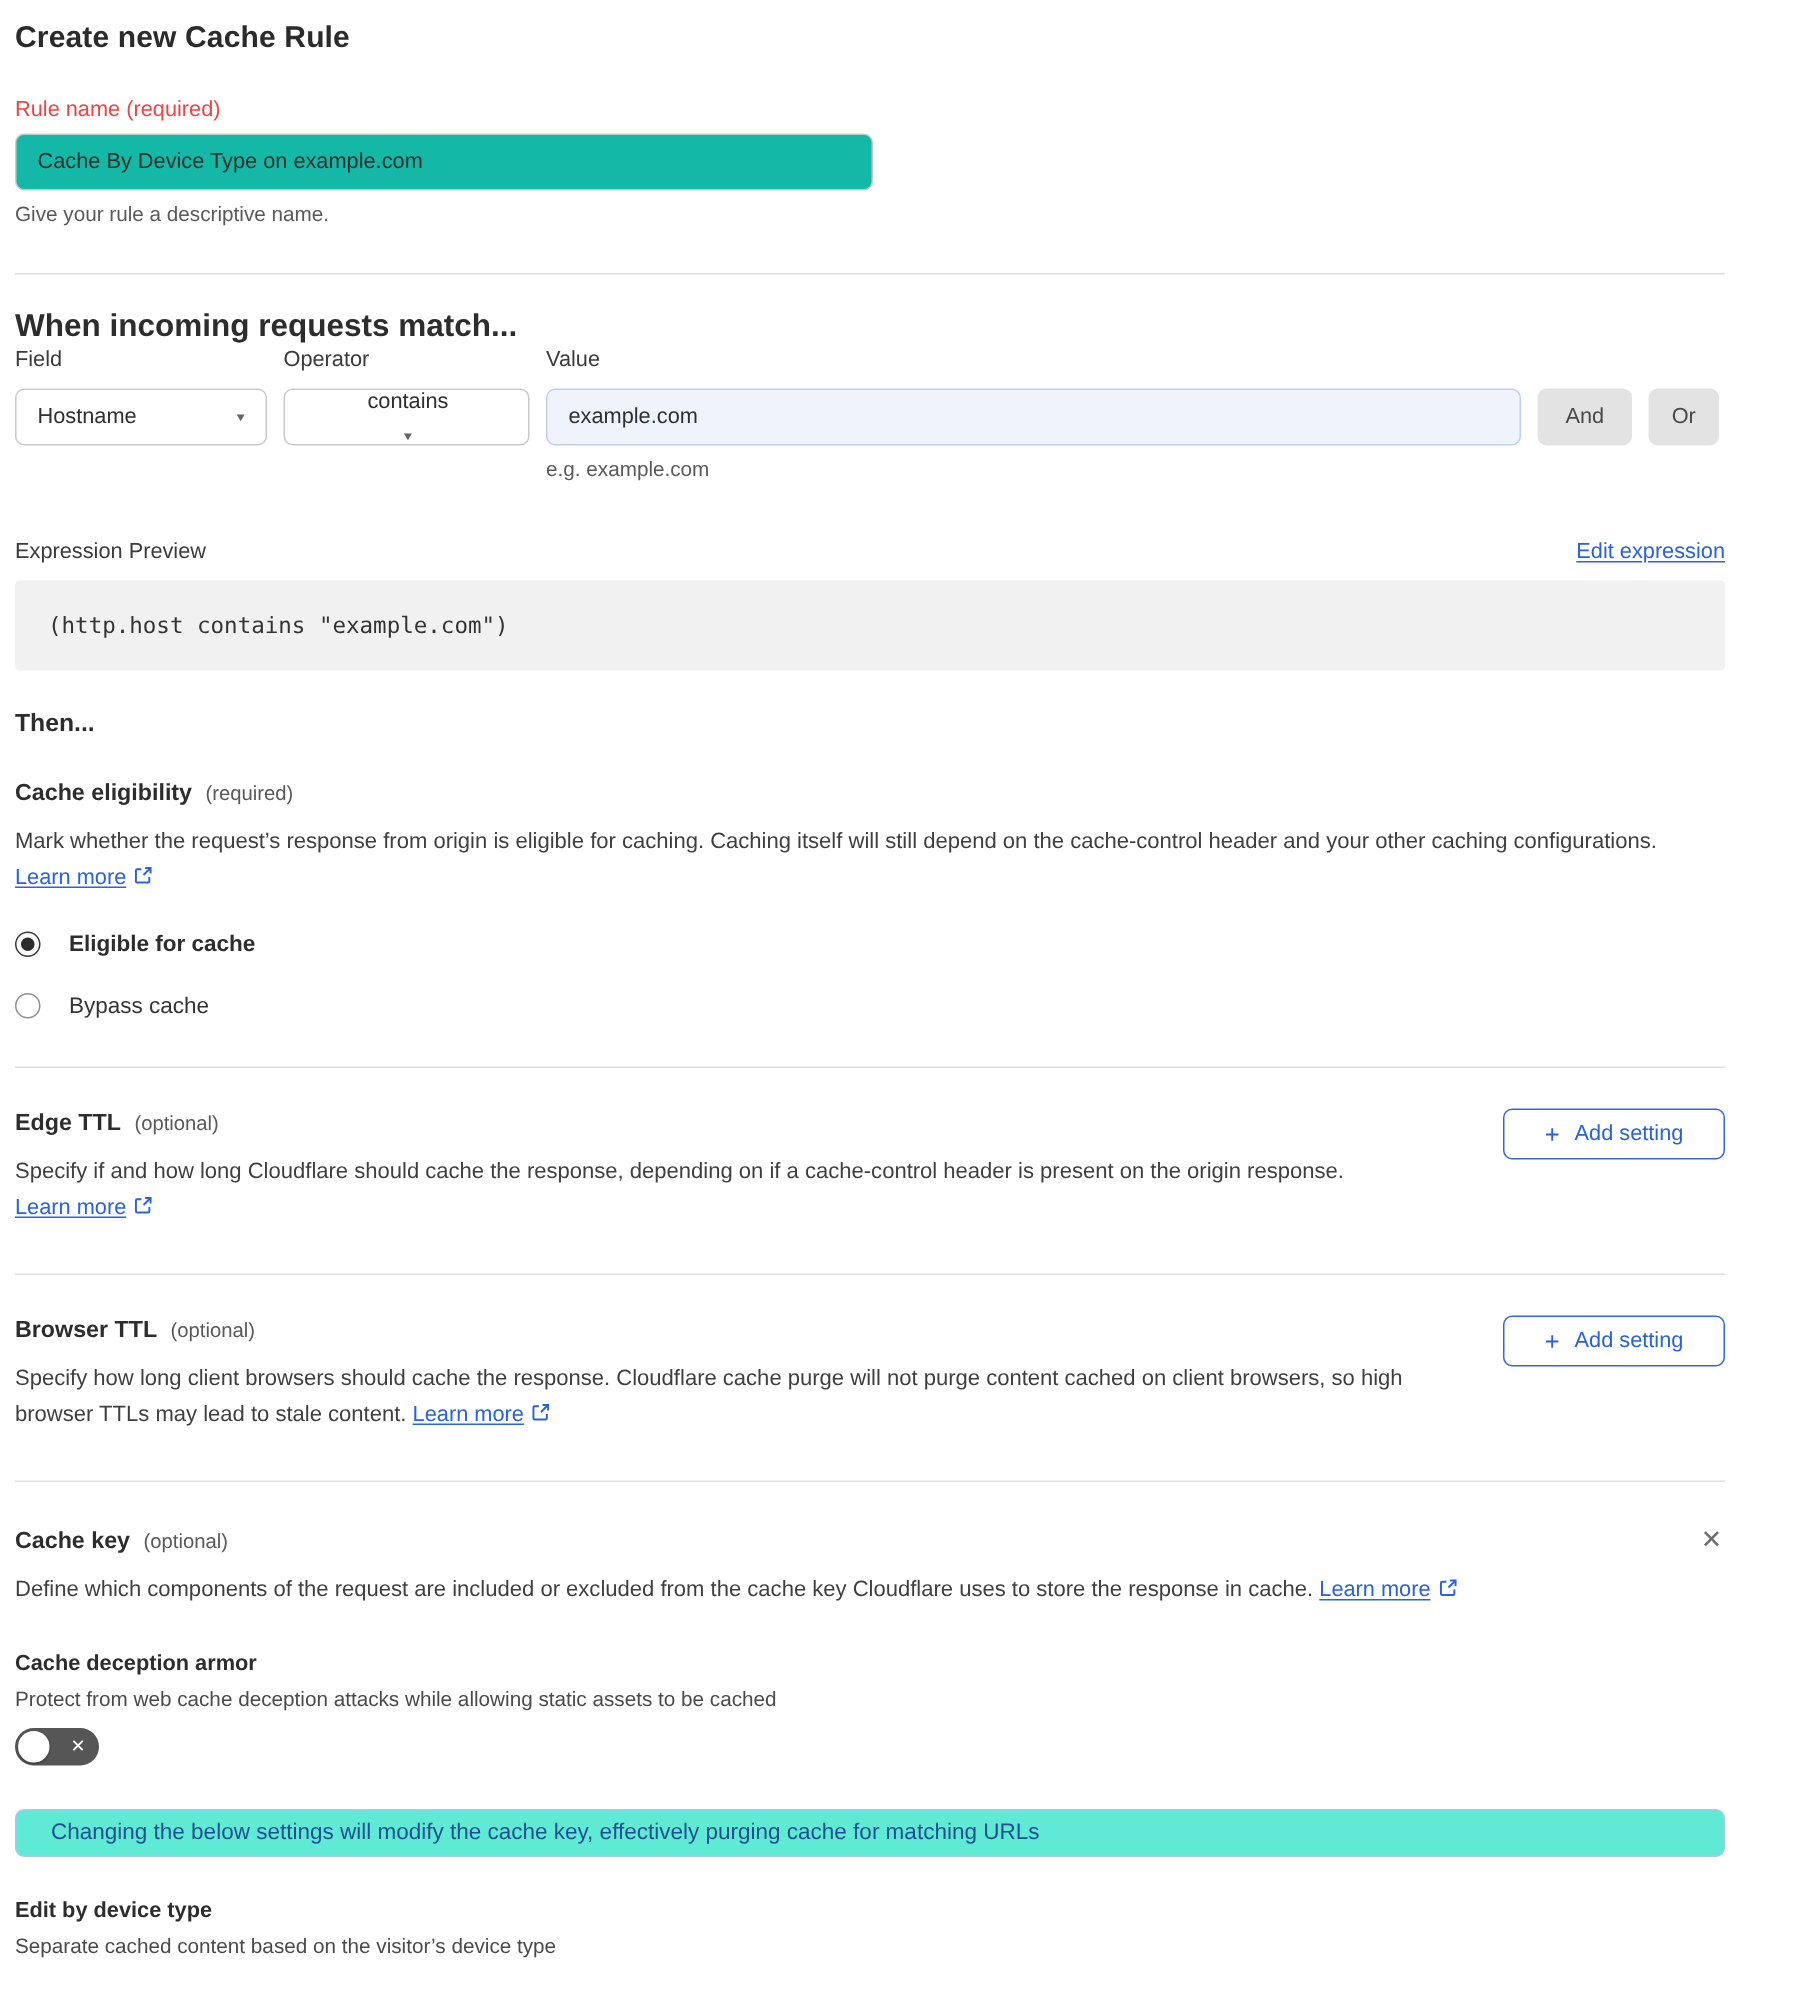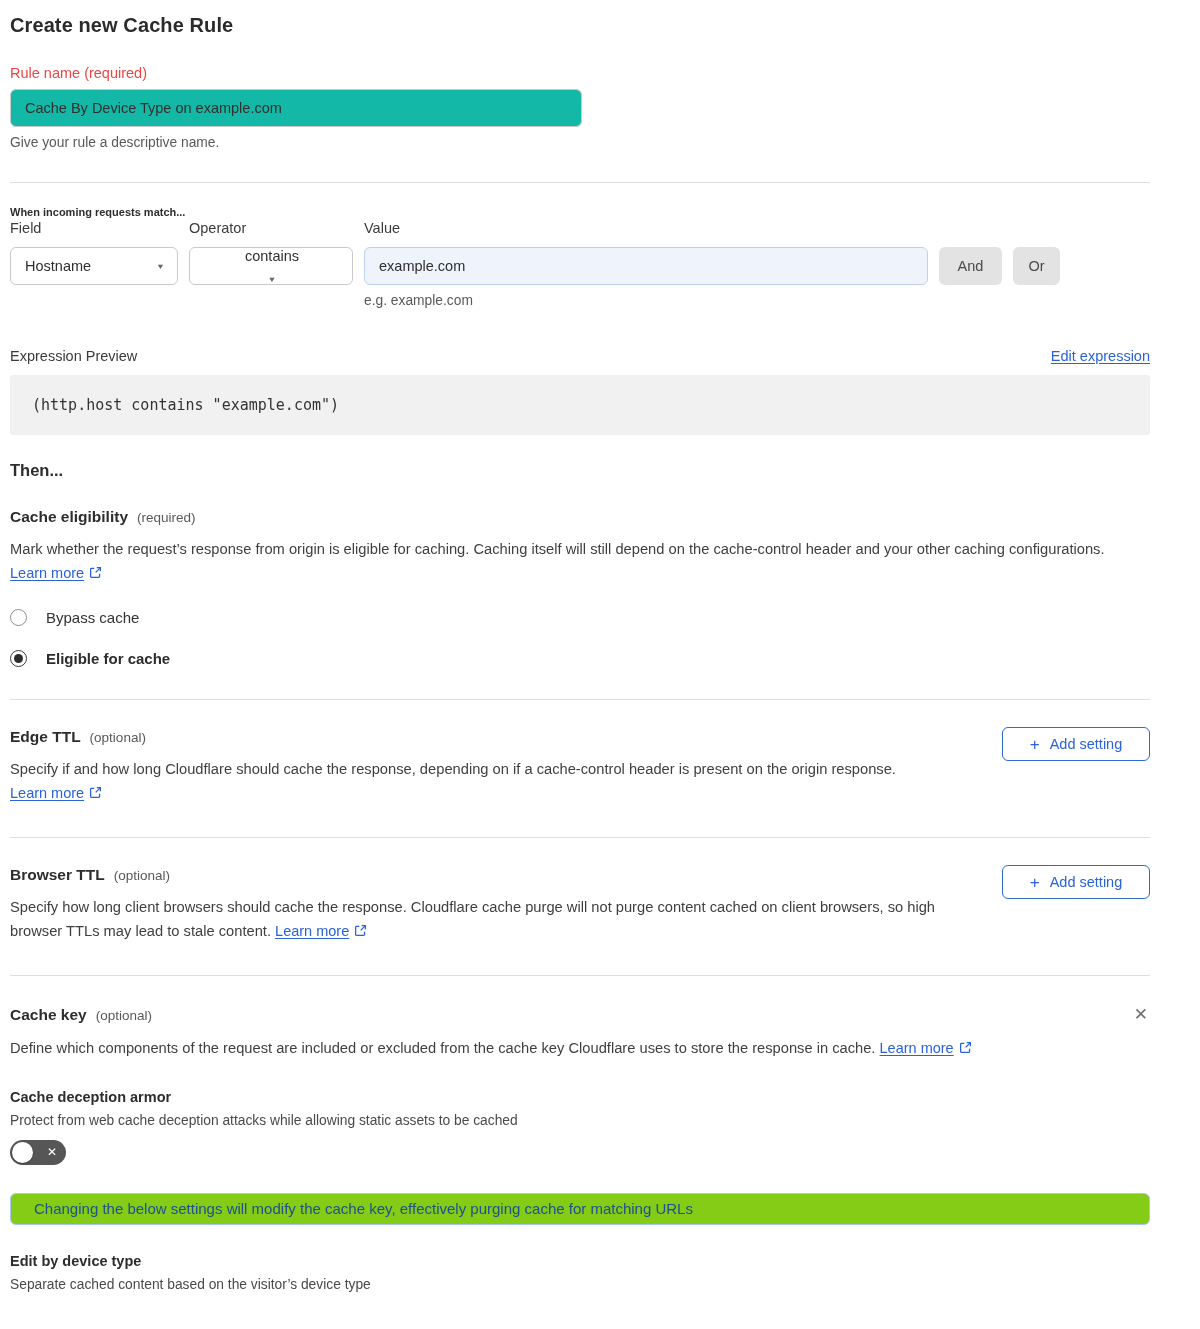--- a/index.html
+++ b/index.html
@@ -16,34 +16,34 @@
   .field-label { margin-top:28px; font-size:14.5px; color:#ef4444; }
   .text-input {
     margin-top:8px; width:572px; height:38px; border:1px solid #c9c9c9; border-radius:6px;
     padding:0 14px; font-size:14.5px; color:#2f2f2f; background:#14b8a6; outline:none;
     font-family:"Liberation Sans","DejaVu Sans",sans-serif;
   }
   .help-text { margin-top:8px; font-size:13.8px; color:#595959; }
 
   .divider { border:none; border-top:1px solid #dedede; margin-top:32px; }
 
-  h2.section-heading { margin-top:23px; font-size:11px; font-weight:700; color:#2d2d2d; }
+  h2.section-heading { margin-top:23px; font-size:21px; font-weight:700; color:#2d2d2d; }
 
   .match-row { display:flex; gap:11px; align-items:flex-start; }
   .match-col .col-label { font-size:14.5px; color:#3b3b3b; line-height:20px; }
   .select {
     margin-top:9px; height:38px; border:1px solid #c9c9c9; border-radius:6px; background:#fff;
     display:flex; align-items:center; justify-content:space-between; padding:0 12px 0 14px;
     font-size:14.5px; color:#2f2f2f; cursor:pointer;
   }
   .select .chev { font-size:9px; color:#666; transform:scaleY(.85); }
   .w-field { width:168px; }
   .w-op { width:164px;flex-direction:column; }
   .value-input {
-    margin-top:9px; width:564px; height:38px; border:1px solid #bdd0ee; border-radius:6px;
+    margin-top:9px; width:650px; height:38px; border:1px solid #bdd0ee; border-radius:6px;
     background:#eef3fc; padding:16px 14px; font-size:14.5px; color:#2f2f2f; outline:none;
     font-family:"Liberation Sans","DejaVu Sans",sans-serif;
   }
   .andor-btn {
     margin-top:29px; height:38px; border:none; border-radius:6px; background:#e3e3e3;
     color:#4a4a4a; font-size:14.5px; cursor:pointer; font-family:inherit;
   }
   .w-and { width:63px; }
   .w-or { width:47px; }
 
@@ -87,21 +87,21 @@
 
   .mini-title { margin-top:28px; font-size:14.5px; font-weight:700; color:#2d2d2d; }
   .mini-desc { margin-top:8px; font-size:13.8px; color:#4a4a4a; }
 
   .toggle { position:relative; display:inline-block; width:56px; height:25px; border-radius:13px; background:#565656; cursor:pointer; margin-top:12px; }
   .toggle .t-knob { position:absolute; top:2px; left:2px; width:21px; height:21px; border-radius:50%; background:#fff; box-shadow:0 1px 2px rgba(0,0,0,.3); }
   .toggle .t-glyph { position:absolute; top:0; line-height:25px; color:#fff; font-size:12px; font-weight:700; }
   .toggle .t-cross { right:9px; }
 
   .info-banner {
-    margin-top:24px; height:32px; background:#84cc16; border:1px solid #a7c7ef; border-radius:6px;
+    margin-top:24px; height:32px; background:#5eead4; border:1px solid #a7c7ef; border-radius:6px;
     display:flex; align-items:center; padding:0 23px; font-size:15px; color:#1f4f8f;
   }
 
   .mt-desc-cachekey { max-width:990px; }
 </style>
 </head>
 <body>
 
 <div class="page">
 
@@ -157,26 +157,26 @@
   </div>
   <p class="desc"><span>Mark whether the request’s response from origin is eligible for caching. Caching itself will still depend on the cache-control header and your other caching configurations.</span>
     <a class="link learn-more"><span>Learn more</span><span class="ext-icon"><svg viewBox="0 0 16 16" width="13" height="13">
             <path d="M13 9.5v3.5a1 1 0 0 1-1 1H3a1 1 0 0 1-1-1V4a1 1 0 0 1 1-1h3.5" fill="none" stroke="currentColor" stroke-width="1.6"></path>
             <path d="M9.5 2H14v4.5" fill="none" stroke="currentColor" stroke-width="1.6"></path>
             <path d="M14 2 8.2 7.8" fill="none" stroke="currentColor" stroke-width="1.6"></path>
           </svg></span></a>
   </p>
 
   <div class="radio-row">
+    <span class="radio checked"></span>
+    <span class="radio-label checked">Eligible for cache</span>
+  </div>
+  <div class="radio-row">
     <span class="radio"></span>
     <span class="radio-label">Bypass cache</span>
-  </div>
-  <div class="radio-row">
-    <span class="radio checked"></span>
-    <span class="radio-label checked">Eligible for cache</span>
   </div>
 
   <hr class="divider">
 
   
   <div class="setting-section">
     <div class="setting-left">
       <div class="sub-head">
         <span class="sub-title">Edge TTL</span>
         <span class="qualifier">(optional)</span>

